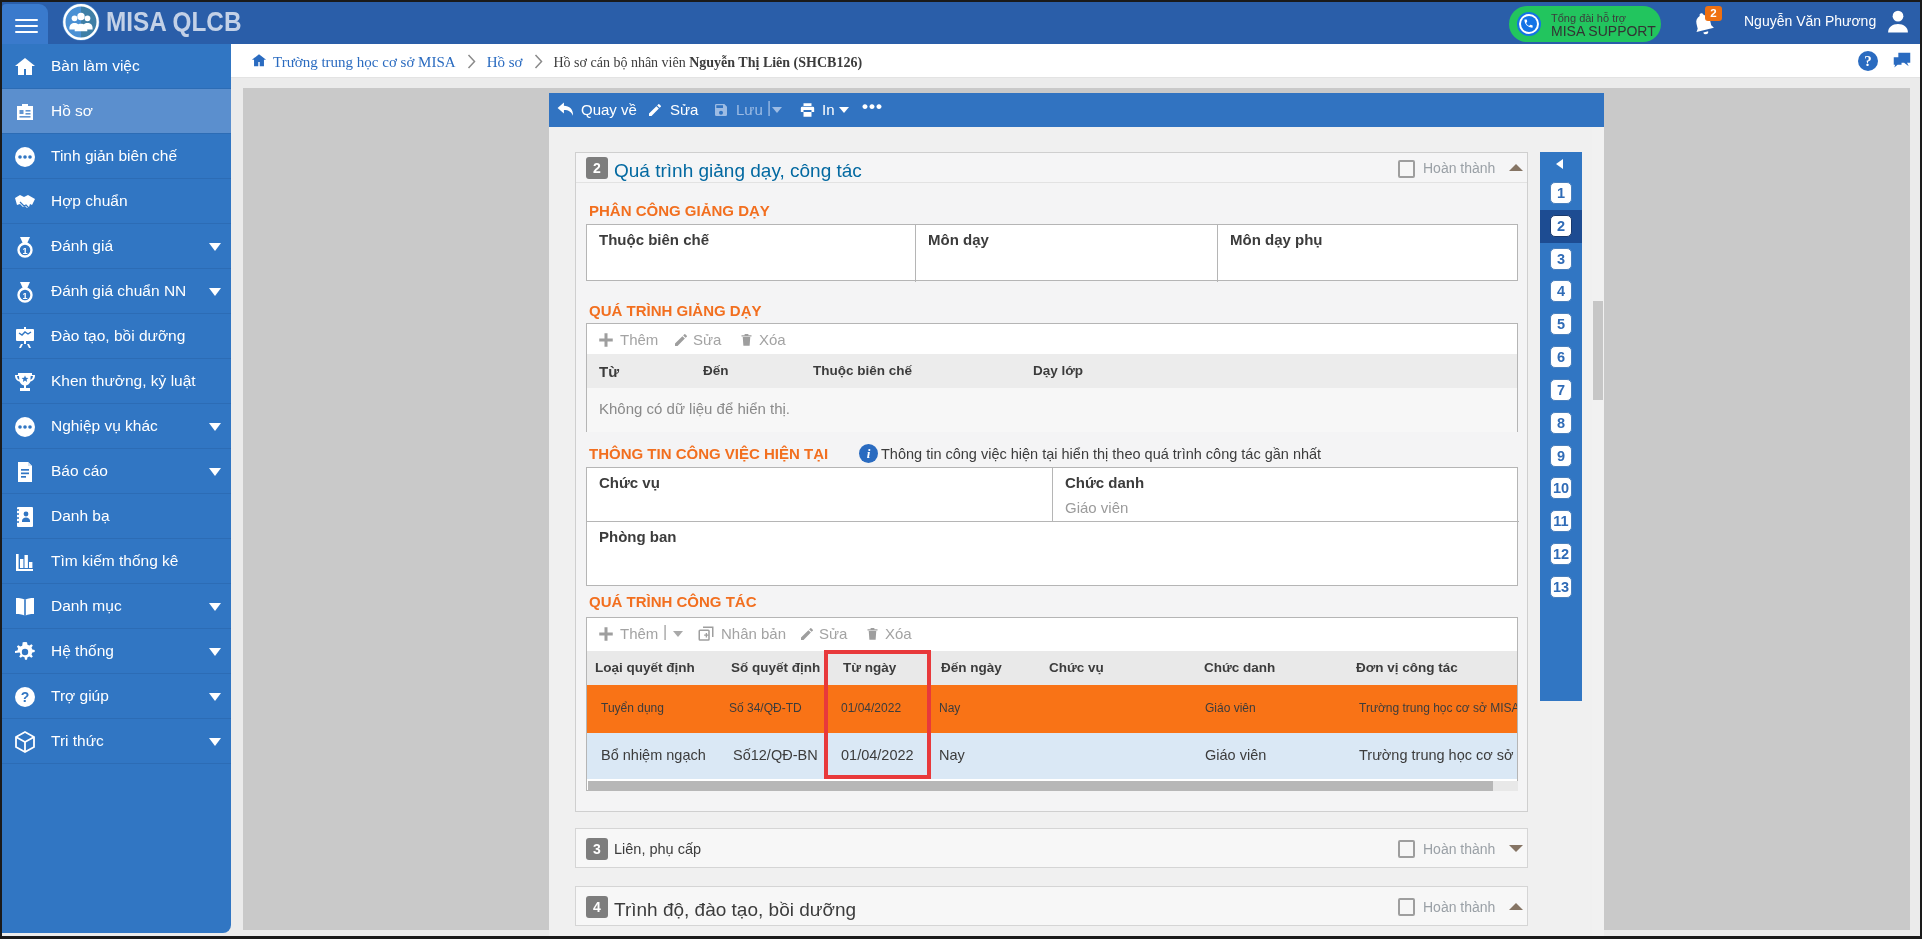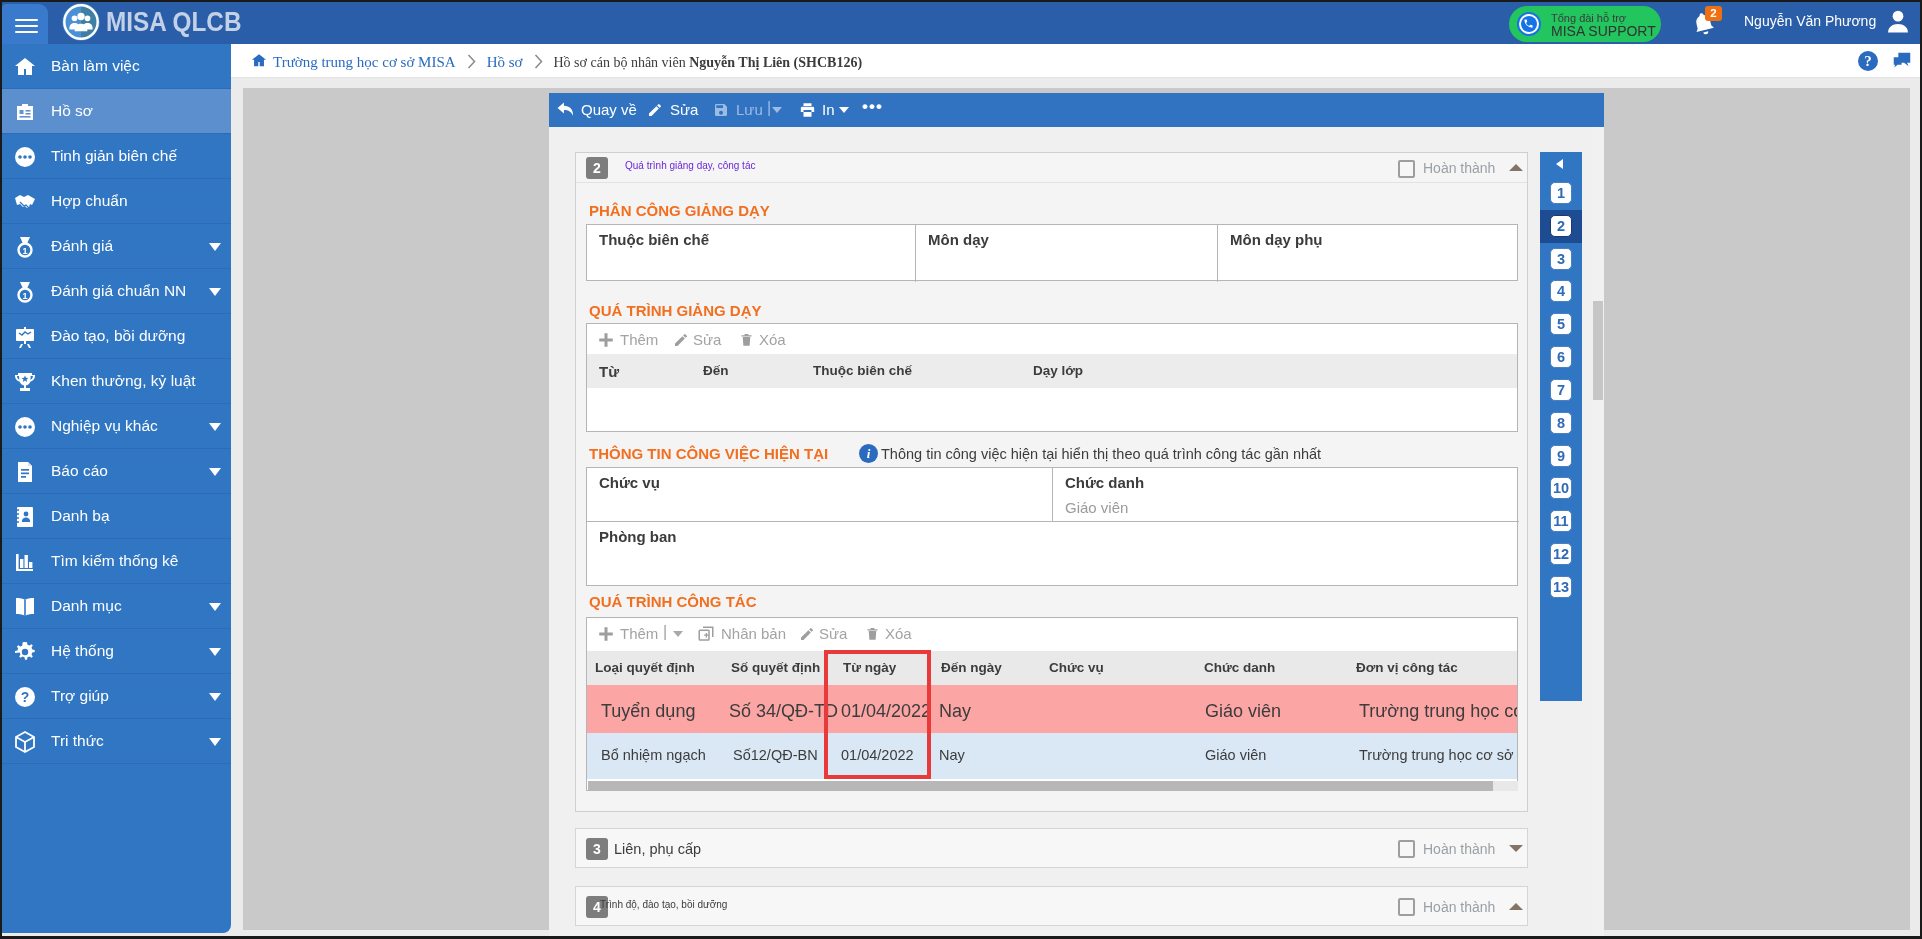--- a/index.html
+++ b/index.html
@@ -45,21 +45,21 @@
 
 
 #toolbar { position:absolute; left:0; top:0; width:1055px; height:34px; background:#3173c1; color:#fff; font-size:15px; }
 #toolbar span.lbl { font-weight:normal; }
 #toolbar .dis { color:#9dbce4; }
 
 
 #panel { position:absolute; left:26px; top:59px; width:953px; height:660px; background:#f4f4f5; border:1px solid #cfcfcf; }
 .sechead { position:relative; height:30px; background:#f5f5f6; border-bottom:1px solid #e2e2e2; }
 .badge { position:absolute; left:10px; top:4px; width:22px; height:22px; background:#7d7d7d; color:#fff; border-radius:3px; font-size:14px; font-weight:bold; text-align:center; line-height:22px; }
-.sechead .ttl { position:absolute; left:49px; top:7px; font-size:10px; color:#6d28d9; }
+.sechead .ttl { position:absolute; left:38px; top:7px; font-size:19px; color:#0369a1; }
 .cbx { position:absolute; width:17px; height:18px; border:2px solid #9e9e9e; background:#f6f6f6; border-radius:2px; }
 .hthanh { position:absolute; font-size:14px; color:#9aa0a6; }
 .tri-up { position:absolute; width:0; height:0; border-left:7px solid transparent; border-right:7px solid transparent; border-bottom:7.5px solid #857464; }
 .tri-dn { position:absolute; width:0; height:0; border-left:7px solid transparent; border-right:7px solid transparent; border-top:7.5px solid #857464; }
 
 .orange { position:absolute; font-size:15px; font-weight:bold; color:#f26f1f; }
 .obox { position:absolute; border:1px solid #b5b5b5; background:#fff; }
 .lbl-b { font-size:15px; font-weight:bold; color:#3c3c3c; }
 .gtx { color:#9b9b9b; font-size:15px; }
 
@@ -346,20 +346,23 @@
             <path d="M6 8h12l-1 14H7zM4 5h16v2H4zM9 3h6v2H9z"></path>
           </svg>
         <span style="position:absolute;left:172px;top:7px">Xóa</span>
       </div>
       <div style="position:absolute;left:0;top:30px;width:100%;height:34px;background:#ececec">
         <span class="lbl-b" style="position:absolute;left:12px;top:9px;font-size:15px">Từ</span>
         <span class="lbl-b" style="position:absolute;left:116px;top:9px;font-size:13.5px">Đến</span>
         <span class="lbl-b" style="position:absolute;left:226px;top:9px;font-size:13.5px">Thuộc biên chế</span>
         <span class="lbl-b" style="position:absolute;left:446px;top:9px;font-size:13.5px">Dạy lớp</span>
       </div>
+      <div style="position:absolute;left:0;top:64px;width:100%;height:44px;background:#f7f7f7">
+        <span class="gtx" style="position:absolute;left:12px;top:12px;color:#8a8a8a">Không có dữ liệu để hiển thị.</span>
+      </div>
     </div>
     <div class="orange" style="left:13px;top:292px">THÔNG TIN CÔNG VIỆC HIỆN TẠI</div>
     <div style="position:absolute;left:283px;top:291px;width:19px;height:19px;border-radius:50%;background:#2a6bc0;color:#fff;text-align:center;line-height:19px;font-size:13px;font-style:italic;font-weight:bold;font-family:'Liberation Serif',serif">i</div>
     <div style="position:absolute;left:305px;top:293px;font-size:14.5px;color:#3c3c3c">Thông tin công việc hiện tại hiển thị theo quá trình công tác gần nhất</div>
     <div class="obox" style="left:10px;top:314px;width:932px;height:119px">
       <div style="position:absolute;left:0;top:0;width:466px;height:54px;border-right:1px solid #b5b5b5;border-bottom:1px solid #b5b5b5">
           <span class="lbl-b" style="position:absolute;left:12px;top:6px">Chức vụ</span>
         </div>
       <div style="position:absolute;left:466px;top:0;width:466px;height:54px;border-bottom:1px solid #b5b5b5">
           <span class="lbl-b" style="position:absolute;left:12px;top:6px">Chức danh</span>
@@ -395,21 +398,21 @@
       </div>
       <div style="position:absolute;left:0;top:33px;width:100%;height:34px;background:#e9e9e9">
         <span class="lbl-b" style="position:absolute;left:8px;top:9px;font-size:13.5px">Loại quyết định</span>
         <span class="lbl-b" style="position:absolute;left:144px;top:9px;font-size:13.5px">Số quyết định</span>
         <span class="lbl-b" style="position:absolute;left:256px;top:9px;font-size:13.5px">Từ ngày</span>
         <span class="lbl-b" style="position:absolute;left:354px;top:9px;font-size:13.5px">Đến ngày</span>
         <span class="lbl-b" style="position:absolute;left:462px;top:9px;font-size:13.5px">Chức vụ</span>
         <span class="lbl-b" style="position:absolute;left:617px;top:9px;font-size:13.5px">Chức danh</span>
         <span class="lbl-b" style="position:absolute;left:769px;top:9px;font-size:13.5px">Đơn vị công tác</span>
       </div>
-      <div style="position:absolute;left:0;top:67px;width:100%;height:48px;background:#fca5a5;font-size:18px;color:#3c3c3c;overflow:hidden">
+      <div style="position:absolute;left:0;top:67px;width:100%;height:48px;background:#f97316;font-size:12px;color:#3c3c3c;overflow:hidden">
         <span style="position:absolute;left:14px;top:16px">Tuyển dụng</span>
         <span style="position:absolute;left:142px;top:16px">Số 34/QĐ-TD</span>
         <span style="position:absolute;left:254px;top:16px">01/04/2022</span>
         <span style="position:absolute;left:352px;top:16px">Nay</span>
         <span style="position:absolute;left:618px;top:16px">Giáo viên</span>
         <span style="position:absolute;left:772px;top:16px;white-space:nowrap">Trường trung học cơ sở MISA</span>
       </div>
       <div style="position:absolute;left:0;top:115px;width:100%;height:46px;background:#dae8f5;font-size:14.5px;color:#3c3c3c;overflow:hidden">
         <span style="position:absolute;left:14px;top:14px">Bổ nhiệm ngạch</span>
         <span style="position:absolute;left:146px;top:14px">Số12/QĐ-BN</span>
@@ -425,21 +428,21 @@
   </div>
   <div class="secbar" style="top:735px">
     <div class="badge" style="top:9px">3</div>
     <div class="ttl" style="position:absolute;left:38px;top:12px;font-size:14.5px;color:#3c3c3c">Liên, phụ cấp</div>
     <div class="cbx" style="left:822px;top:11px"></div>
     <div class="hthanh" style="left:847px;top:12px">Hoàn thành</div>
     <div class="tri-dn" style="left:933px;top:16px"></div>
   </div>
   <div class="secbar" style="top:793px">
     <div class="badge" style="top:9px">4</div>
-    <div class="ttl" style="position:absolute;left:24px;top:12px;font-size:10px;color:#3c3c3c">Trình độ, đào tạo, bồi dưỡng</div>
+    <div class="ttl" style="position:absolute;left:38px;top:12px;font-size:19px;color:#3c3c3c">Trình độ, đào tạo, bồi dưỡng</div>
     <div class="cbx" style="left:822px;top:11px"></div>
     <div class="hthanh" style="left:847px;top:12px">Hoàn thành</div>
     <div class="tri-up" style="left:933px;top:16px"></div>
   </div>
 </div>
 
 <div id="pager">
   <div style="position:absolute;left:16px;top:7px;width:0;height:0;border-top:5.5px solid transparent;border-bottom:5.5px solid transparent;border-right:7.5px solid #fff"></div>
   <div id="p2tile"></div>
   <div class="pbox" style="top:30px">1</div>

